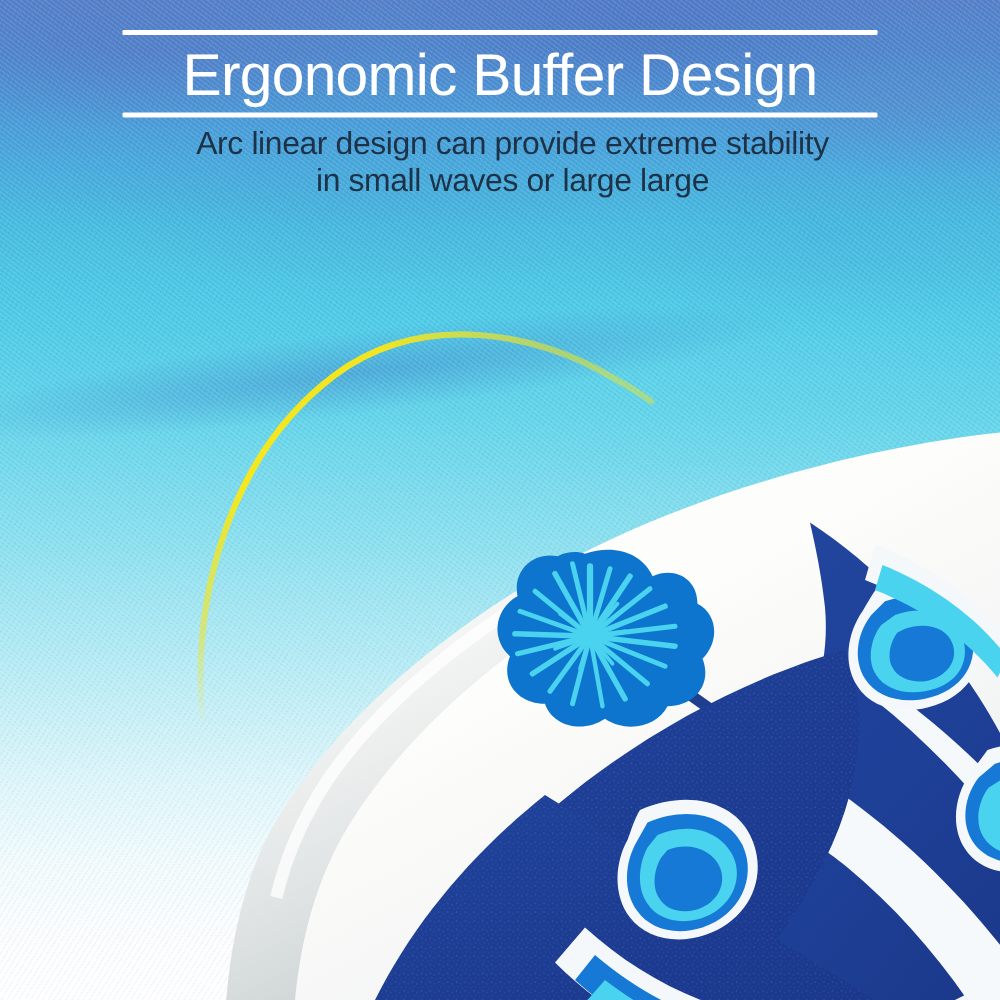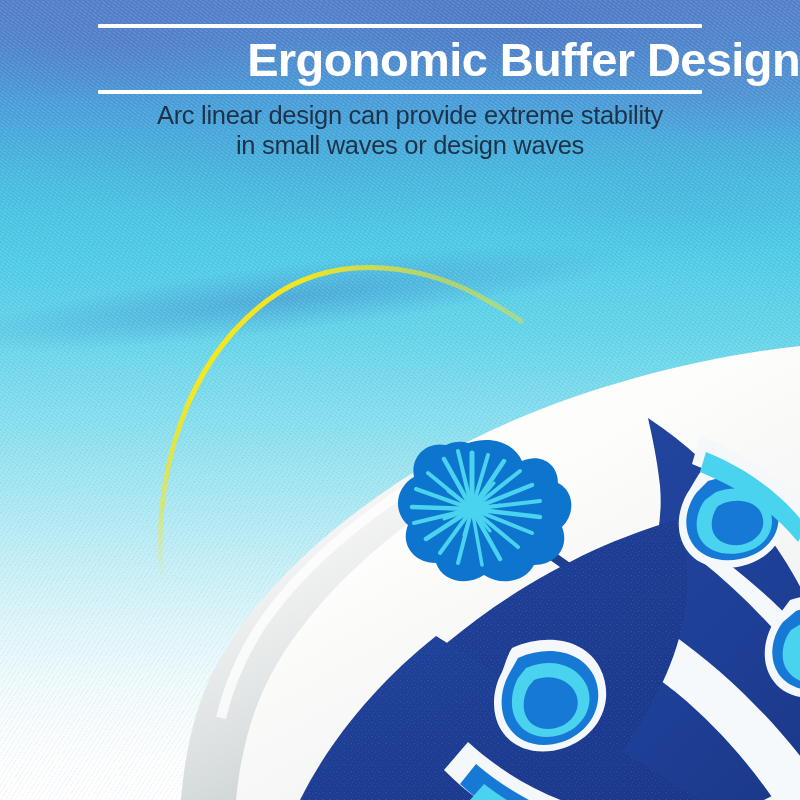--- a/index.html
+++ b/index.html
@@ -77,26 +77,25 @@
     background: #ffffff;
     width: 604px;
     margin: 0 auto;
     border-radius: 1px;
   }
   #rule-top { margin-bottom: 3px; }
   #rule-bottom { margin-top: 1px; }
 
   #headline {
     font-size: 47px;
-    font-weight: bold;
+    font-weight: normal;
     color: #ffffff;
     letter-spacing: -0.6px;
     line-height: 58px;
     white-space: nowrap;
-    text-align: right;
   }
   #subhead {
     margin-top: 6px;
     font-size: 25.5px;
     color: #1e3247;
     line-height: 30px;
     letter-spacing: -0.3px;
     font-weight: 500;
   }
   #subhead .line { display: block; white-space: nowrap; margin-left: 20px; }
@@ -392,17 +391,17 @@
       <circle cx="2" cy="4" r="9" fill="#49d3ee"></circle>
     </g>
   </svg>
 
   <div id="headline-block">
     <div class="rule" id="rule-top"></div>
     <div id="headline">Ergonomic Buffer Design</div>
     <div class="rule" id="rule-bottom"></div>
     <div id="subhead">
       <span class="line">Arc linear design can provide extreme stability</span>
-      <span class="line">in small waves or design waves</span>
+      <span class="line">in small waves or large large</span>
     </div>
   </div>
 
 </div>
 
 </body></html>

